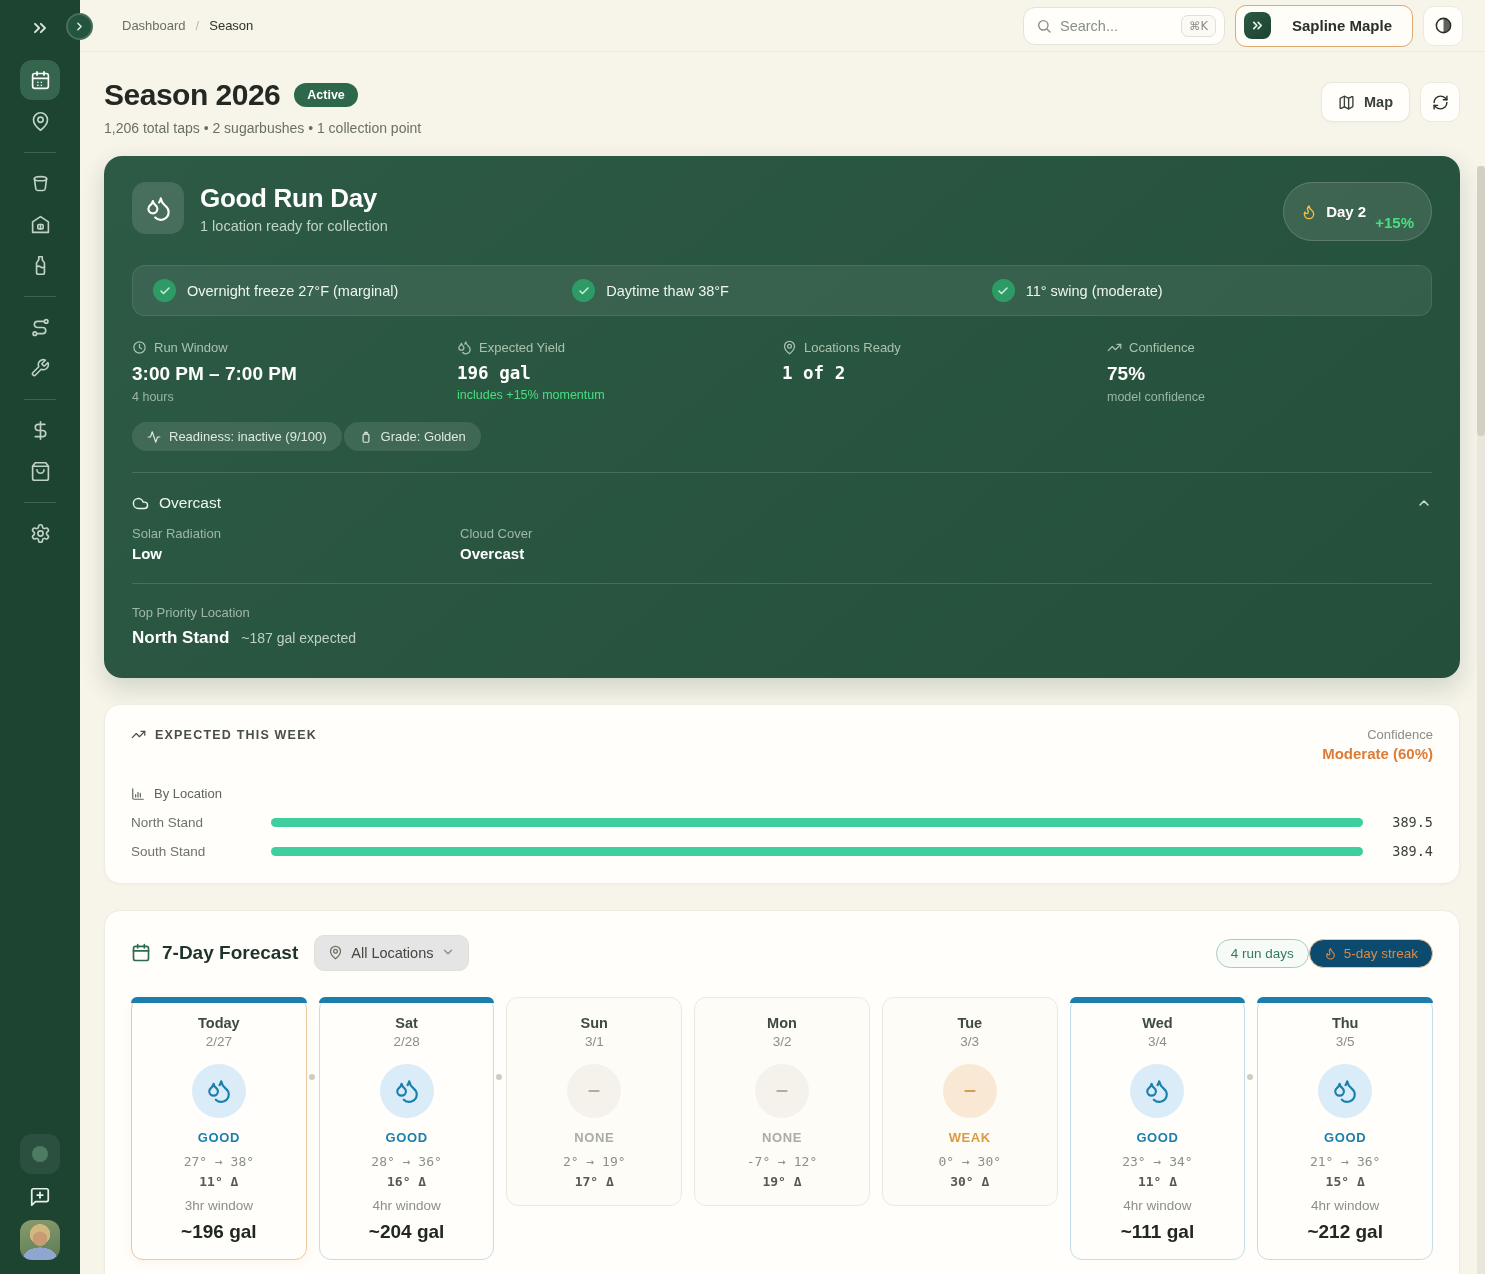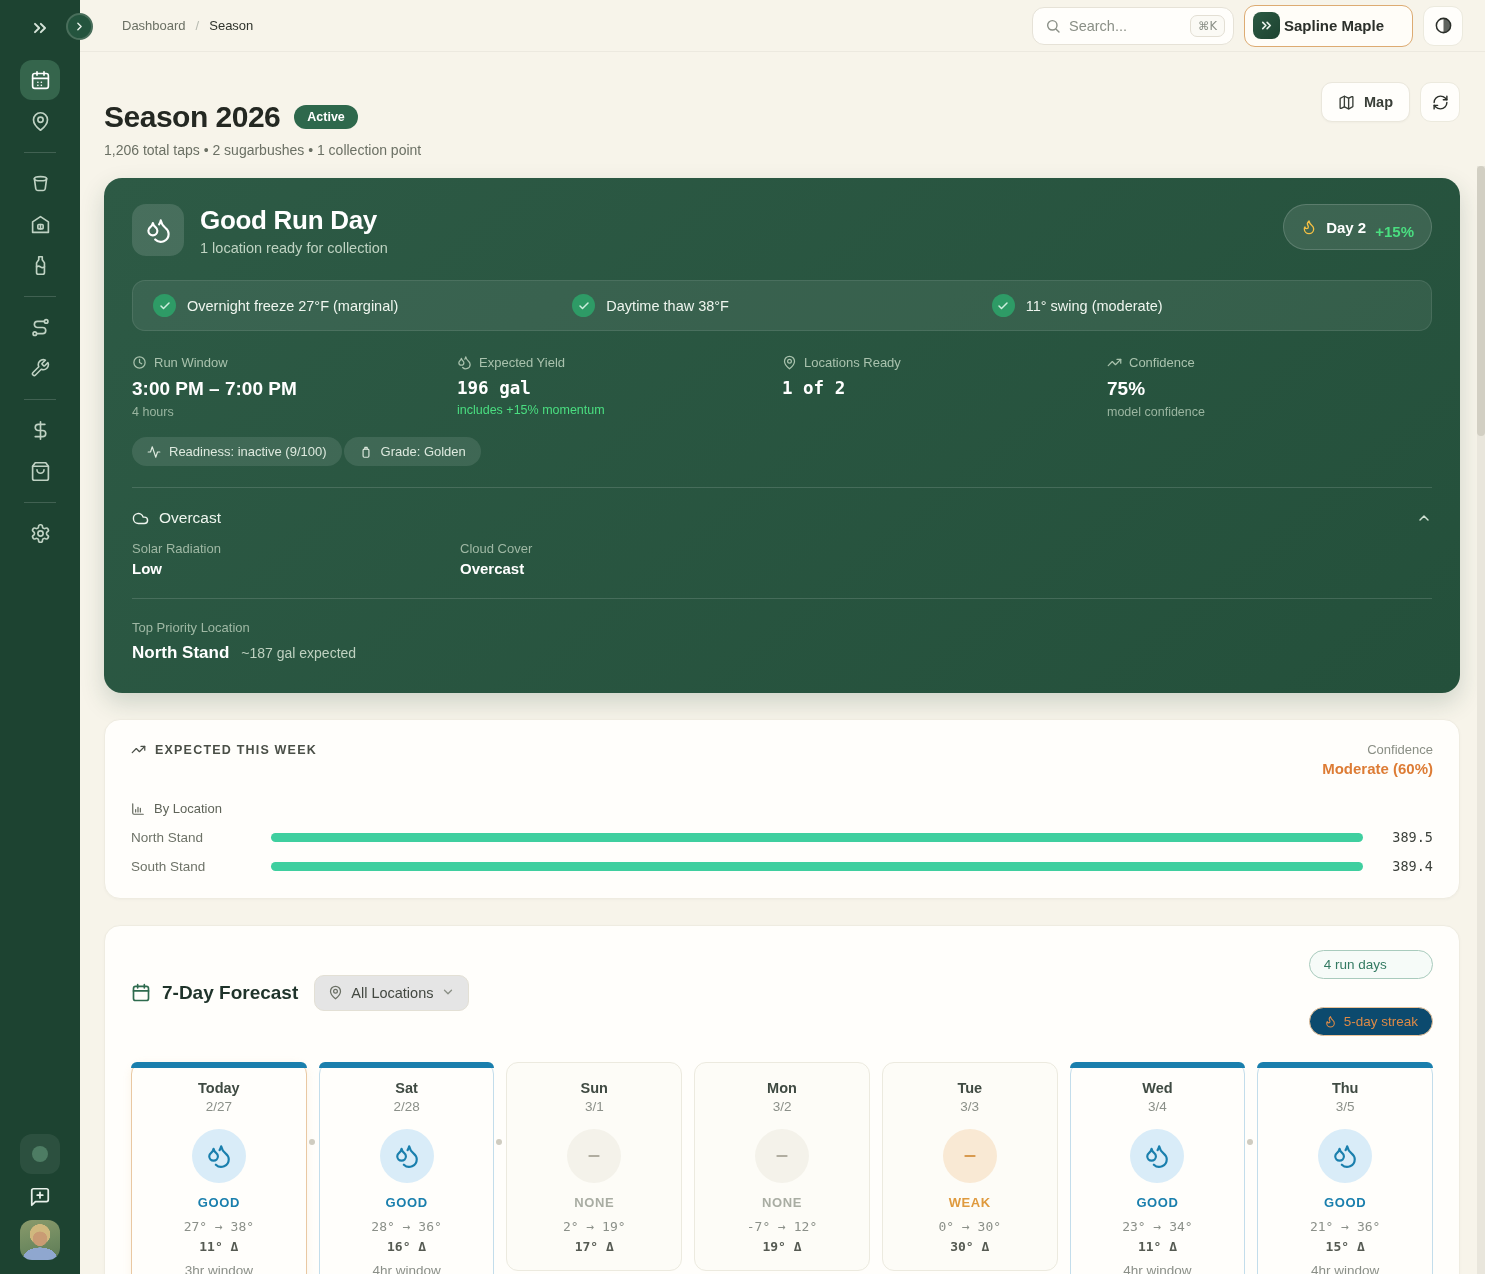--- a/index.html
+++ b/index.html
@@ -34,30 +34,30 @@
   .topbar { height:52px; flex:0 0 52px; display:flex; align-items:center; padding:0 22px 0 30px; border-bottom:1px solid rgba(0,0,0,.045); }
   .crumb { display:flex; align-items:flex-end; gap:10px; font-size:13px;margin-left:12px; }
   .crumb .root { color:#6b7064; cursor:pointer; }
   .crumb .sep { color:#b6bab0; }
   .crumb .cur { color:#2f332c; }
   .top-right { margin-left:auto; display:flex; align-items:center; gap:10px; }
   .searchbox { width:202px; height:38px; background:#fffefb; border:1px solid #e6e2d7; border-radius:12px; display:flex; align-items:center; gap:8px; padding:0 8px 0 12px; color:#8a8f86; }
   .searchbox input { border:none; outline:none; background:transparent; font-size:14.5px; width:100px; color:#4a4f47; font-family:"Liberation Sans",sans-serif; }
   .searchbox input::placeholder { color:#8a8f86; }
   .kbd { margin-left:auto; border:1px solid #e3dfd4; border-radius:7px; padding:3px 7px; font-size:11.5px; color:#8a8f86; font-family:"DejaVu Sans",sans-serif; background:#fbfaf5; }
-  .brand-btn { height:42px; display:flex; align-items:center; gap:4px; background:#fffdf8; border:1.5px solid #ddab72; border-radius:11px; padding:0 28px 0 8px; cursor:pointer; }
+  .brand-btn { height:42px; display:flex; align-items:center; gap:21px; background:#fffdf8; border:1.5px solid #ddab72; border-radius:11px; padding:0 20px 0 8px; cursor:pointer; }
   .brand-logo { width:27px; height:27px; border-radius:8px; background:linear-gradient(135deg,#2c5a43,#1d4331); display:flex; align-items:center; justify-content:center; color:#eaf4ec; }
   .brand-name { font-size:15px; font-weight:bold; color:#2b2f2a; }
   .icon-btn { width:40px; height:40px; border-radius:11px; background:#fffefb; border:1px solid #eceade; display:flex; align-items:center; justify-content:center; color:#2b2f2a; cursor:pointer; }
 
   .content { flex:1; overflow:hidden; padding:26px 25px 0 24px; }
 
   
   .page-head { display:flex; align-items:flex-start; }
-  .title-row { display:flex; align-items:center; gap:14px;margin-top:22px; }
+  .title-row { display:flex; align-items:center; gap:14px; }
   h1 { font-size:30px; letter-spacing:-.5px; color:#242822; }
   .active-badge { background:#2e684c; color:#fff; font-size:12.5px; font-weight:bold; padding:5px 13px; border-radius:999px; }
   .subtitle { margin-top:8px; font-size:14px; color:#6b7064; }
   .head-actions { margin-left:auto; display:flex; gap:10px; margin-top:4px; }
   .map-btn { height:40px; border-radius:11px; background:#fffefb; border:1px solid #eae7dc; display:flex; align-items:center; gap:9px; padding:0 16px; font-size:14.5px; font-weight:bold; color:#3a3f38; cursor:pointer; box-shadow:0 1px 2px rgba(0,0,0,.03); }
 
   
   .hero { margin-top:20px; background:linear-gradient(140deg,#2d5a45,#24503b); border-radius:18px; padding:26px 28px 30px; color:#fff; box-shadow:0 10px 24px rgba(29,67,49,.18); }
   .hero-top { display:flex; align-items:flex-start; }
   .hero-title-wrap { display:flex; align-items:center; gap:16px; }
@@ -113,21 +113,21 @@
   .loc-bar { height:9px; border-radius:5px; background:#3fcf9f; }
   .loc-val { width:52px; flex:0 0 52px; margin-left:18px; text-align:right; font-size:13.5px; color:#3d423c; }
 
   
   .forecast-card { margin-top:26px; background:#fffefb; border:1px solid #efece1; border-radius:16px; padding:24px 26px 30px; box-shadow:0 1px 3px rgba(0,0,0,.03); }
   .fc-head { display:flex; align-items:center; }
   .fc-title { display:flex; align-items:center; gap:11px; font-size:19px; font-weight:bold; color:#1f332a; }
   .fc-title .cal { color:#2e6b4e; }
   .fc-filter { margin-left:16px; display:flex; align-items:flex-start; gap:8px; background:#e5e5e5; border:1px solid #e3e0d5; border-radius:10px; padding:9px 13px; font-size:14.5px; color:#434841; cursor:pointer; }
   .fc-filter .pin { color:#6b7065; } .fc-filter .chev { color:#8a8f85; }
-  .fc-badges { margin-left:auto; display:flex; gap:28px;flex-direction:column; }
+  .fc-badges { margin-left:auto; display:flex; gap:0; }
   .pill { border-radius:999px; padding:6px 14px; font-size:13.5px; display:flex; align-items:center; gap:7px; }
   .pill.run-days { border:1px solid #a9cbbd; color:#337a62; background:#f6fbf8; }
   .pill.streak { border:1px solid #ecc49a; color:#dd8a47; background:#0c4a6e; }
 
   .days-row { margin-top:26px; display:flex; gap:12px; align-items:flex-start; }
   .day-card { flex:1; border-radius:12px; background:#fffefb; border:1px solid #eceadf; text-align:center; padding:13px 8px 16px; position:relative; overflow:visible; cursor:pointer; }
   .day-card .d-topbar { position:absolute; top:-1px; left:-1px; right:-1px; height:6px; background:#1a7fad; border-radius:12px 12px 0 0; }
   .day-card.good { border-color:#c3ddeb; }
   .day-card.today { border-color:#e9c8a2; box-shadow:0 2px 8px rgba(222,161,90,.12); }
   .day-card.dim { background:#fdfcf7; }
@@ -136,21 +136,21 @@
   .d-circle { width:54px; height:54px; border-radius:50%; margin:15px auto 12px; display:flex; align-items:center; justify-content:center; }
   .d-circle.good { background:#d9ecf8; color:#1a7fad; }
   .d-circle.none { background:#f4f2ea; color:#b0ada0; }
   .d-circle.weak { background:#f9e9d4; color:#d89a4f; }
   .d-status { font-size:13px; font-weight:bold; letter-spacing:.6px; }
   .d-status.good { color:#1a7fad; } .d-status.none { color:#a9ada3; } .d-status.weak { color:#df9a3e; }
   .d-temps { margin-top:9px; font-size:13px; color:#8b9089; }
   .d-delta { margin-top:5px; font-size:13px; font-weight:bold; color:#555a52; }
   .d-window { margin-top:9px; font-size:13.5px; color:#8b9089; }
   .d-yield { margin-top:8px; font-size:19px; font-weight:bold; color:#23281f; }
-  .d-boost { margin-top:9px; display:flex; align-items:center; justify-content:center; gap:6px; font-size:13.5px; font-weight:bold; color:#2f9367; }
+  .d-boost { margin-top:22px; display:flex; align-items:center; justify-content:center; gap:6px; font-size:13.5px; font-weight:bold; color:#2f9367; }
   .gap-dot { position:absolute; right:-9px; top:76px; width:6px; height:6px; border-radius:50%; background:#cfccc0; }
 
   
   .scroll-track { position:fixed; right:0; top:166px; bottom:0; width:8px; background:#e9e6dc; }
   .scroll-thumb { width:8px; height:270px; border-radius:4px; background:#d2cfc3; }
 </style>
 </head>
 <body>
 
 <div class="app">

